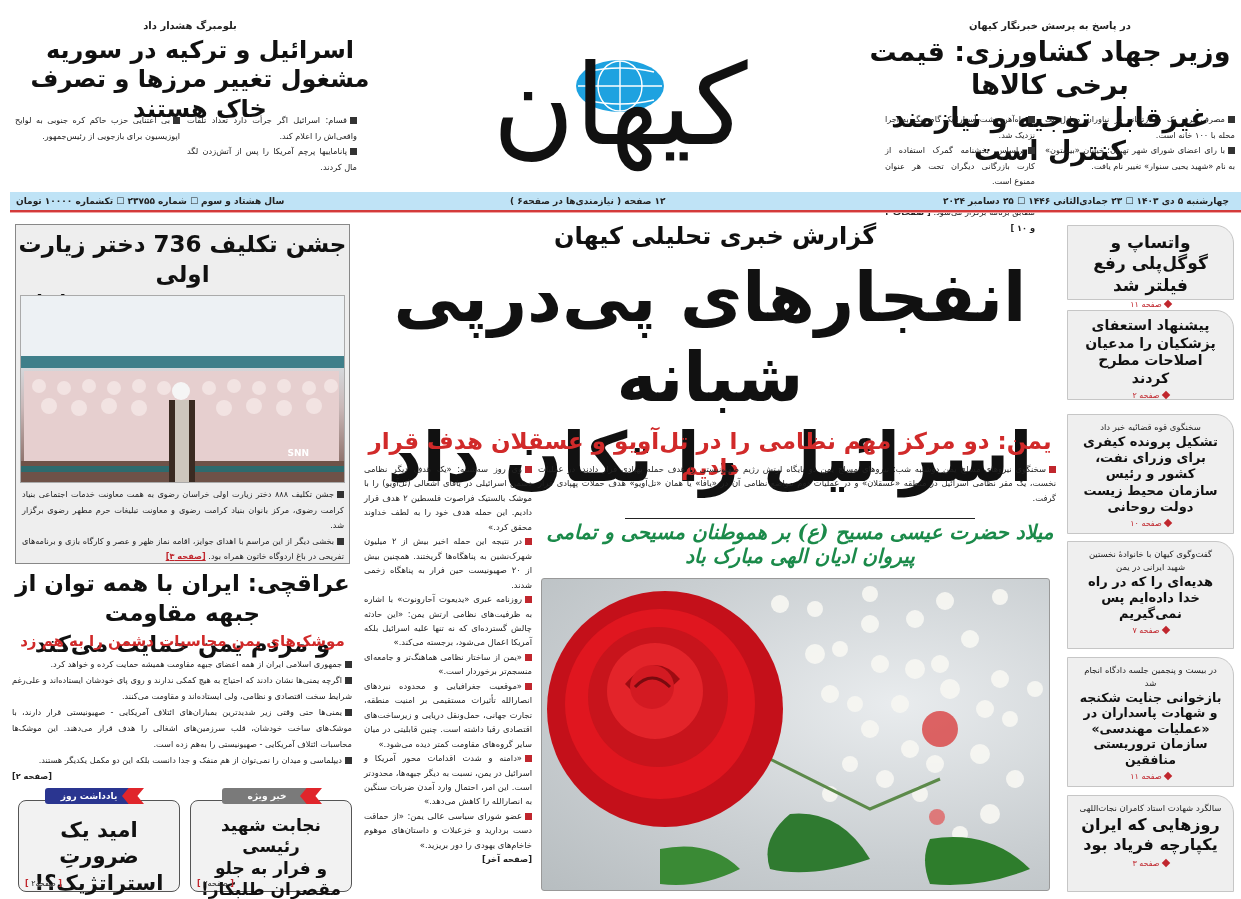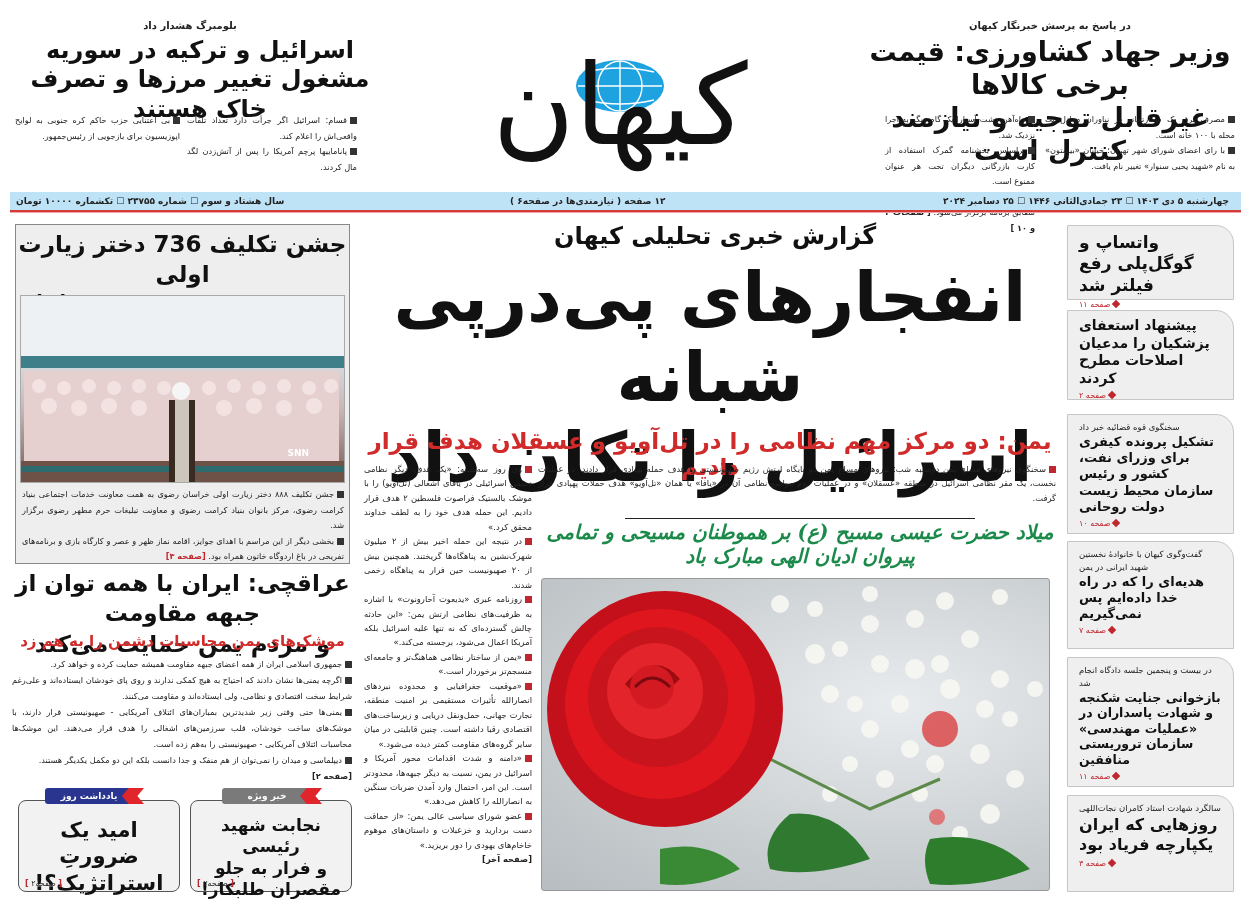--- a/index.html
+++ b/index.html
@@ -18,21 +18,21 @@
 
   
   .logo-globe { position: absolute; left: 576px; top: 60px; width: 88px; height: 52px; border-radius: 50%; background: #1ea2e0; }
   .logo-text { position: absolute; left: 440px; top: 30px; width: 360px; height: 150px; font-family: "DejaVu Serif", serif; font-size: 112px; line-height: 150px; text-align: center; color: #111; }
 
   
   .infobar { position: absolute; left: 10px; top: 192px; width: 1231px; height: 18px; background: #bfe3f6; font-size: 9px; font-weight: bold; line-height: 18px; color: #222; }
   .infobar-line { position: absolute; left: 10px; top: 210px; width: 1231px; height: 3px; background: #d33a3a; border-bottom: 1px solid #f1a4a4; }
 
   
-  .sbox { position: absolute; left: 1067px; width: 167px; background: #efefef; border: 1px solid #c6c6c6; border-top-right-radius: 18px; text-align: left; padding: 6px 11px 4px; }
+  .sbox { position: absolute; left: 1067px; width: 167px; background: #efefef; border: 1px solid #c6c6c6; border-top-right-radius: 18px; text-align: center; padding: 6px 11px 4px; }
   .sbox .pre { font-size: 8.5px; color: #222; line-height: 1.5; }
   .sbox .hl { font-weight: bold; color: #111; line-height: 1.25; }
   .sbox .ref { font-size: 8px; color: #c0262d; margin-top: 4px; }
   .sbox .ref .dia { display: inline-block; width: 6px; height: 6px; background: #c0262d; transform: rotate(45deg); margin-left: 3px; }
 
   
   .main-kicker { position: absolute; left: 375px; top: 222px; width: 680px; font-size: 24px; font-weight: bold; text-align: center; }
   .main-hl { position: absolute; left: 360px; top: 258px; width: 700px; font-size: 68px; font-weight: bold; text-align: center; line-height: 1.18; letter-spacing: -1px; }
   .main-sub { position: absolute; left: 360px; top: 428px; width: 700px; font-size: 23px; font-weight: bold; color: #d12a2a; text-align: center; }
 
@@ -260,35 +260,35 @@
       <rect x="0" y="170" width="325" height="6" fill="#2d6b6e"></rect>
 
       <circle cx="162" cy="95" r="9" fill="#f5f5f5"></circle>
       <rect x="150" y="104" width="26" height="84" fill="#3a2b22"></rect>
       <rect x="156" y="104" width="14" height="84" fill="#cdc6bd"></rect>
       <text x="290" y="160" font-size="9" fill="#fff" font-family="DejaVu Sans, sans-serif" font-weight="bold">SNN</text>
     </svg>
   </div>
   <div class="lbox-cap">
     <div><span class="bul"></span><span>جشن تکلیف ۸۸۸ دختر زیارت اولی خراسان رضوی به همت معاونت خدمات اجتماعی بنیاد کرامت رضوی، مرکز بانوان بنیاد کرامت رضوی و معاونت تبلیغات حرم مطهر رضوی برگزار شد.</span></div>
-    <div><span class="bul"></span><span>بخشی دیگر از این مراسم با اهدای جوایز، اقامه نماز ظهر و عصر و کارگاه بازی و برنامه‌های تفریحی در باغ اردوگاه خاتون همراه بود.</span> <span style="color:#c0262d;font-weight:bold;">[صفحه ۳]</span></div>
+    <div><span class="bul"></span><span>بخشی دیگر از این مراسم با اهدای جوایز، اقامه نماز ظهر و عصر و کارگاه بازی و برنامه‌های تفریحی در باغ اردوگاه خاتون همراه بود.</span> <span style="color:#c0262d;font-weight:bold;text-decoration:underline;">[صفحه ۳]</span></div>
   </div>
 </div>
 
 <div class="araghchi-hl">
   <div>عراقچی: ایران با همه توان از جبهه مقاومت</div>
   <div>و مردم یمن حمایت می‌کند</div>
 </div>
 <div class="araghchi-sub">موشک‌های یمن محاسبات دشمن را به هم زد</div>
 <div class="araghchi-body">
   <div><span class="bul"></span><span>جمهوری اسلامی ایران از همه اعضای جبهه مقاومت همیشه حمایت کرده و خواهد کرد.</span></div>
   <div><span class="bul"></span><span>اگرچه یمنی‌ها نشان دادند که احتیاج به هیچ کمکی ندارند و روی پای خودشان ایستاده‌اند و علی‌رغم شرایط سخت اقتصادی و نظامی، ولی ایستاده‌اند و مقاومت می‌کنند.</span></div>
   <div><span class="bul"></span><span>یمنی‌ها حتی وقتی زیر شدیدترین بمباران‌های ائتلاف آمریکایی - صهیونیستی قرار دارند، با موشک‌های ساخت خودشان، قلب سرزمین‌های اشغالی را هدف قرار می‌دهند. این موشک‌ها محاسبات ائتلاف آمریکایی - صهیونیستی را به‌هم زده است.</span></div>
   <div><span class="bul"></span><span>دیپلماسی و میدان را نمی‌توان از هم منفک و جدا دانست بلکه این دو مکمل یکدیگر هستند.</span></div>
-  <div class="pg" style="text-align:right;">[صفحه ۲]</div>
+  <div class="pg" style="text-align:left;">[صفحه ۲]</div>
 </div>
 
 <div class="bbox" style="left:190px;">
   <div class="hl" style="font-size:17px;margin-top:8px;">
     <div>نجابت شهید رئیسی</div>
     <div>و فرار به جلو</div>
     <div>مقصران طلبکار!</div>
   </div>
   <div class="ref"><span class="br">[</span> <span>صفحه۲</span> <span class="br">]</span></div>
 </div>

